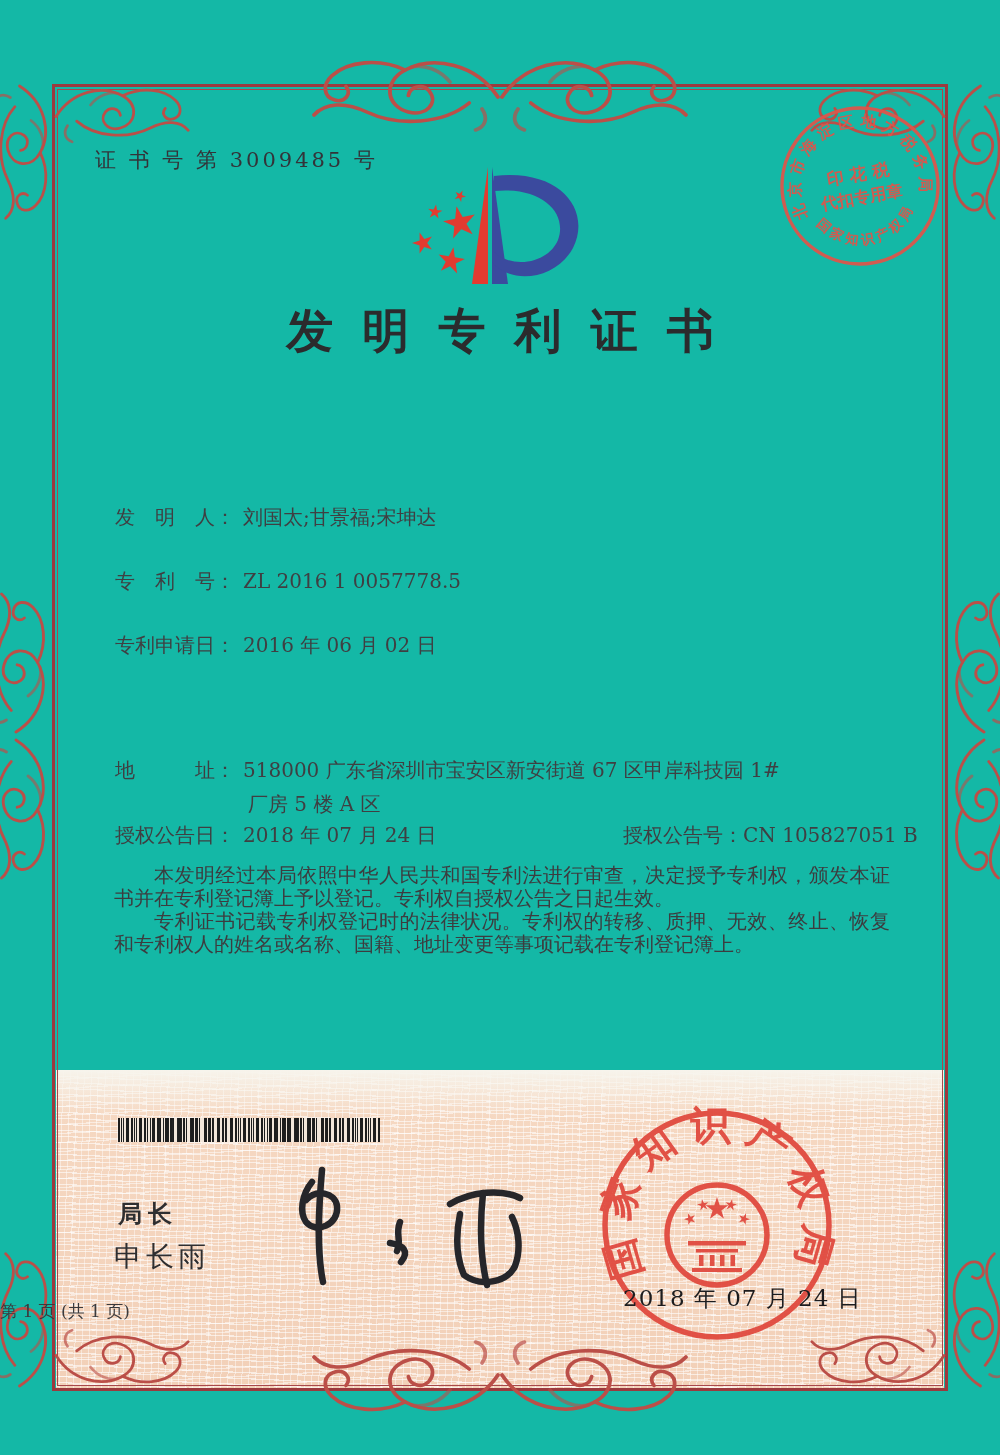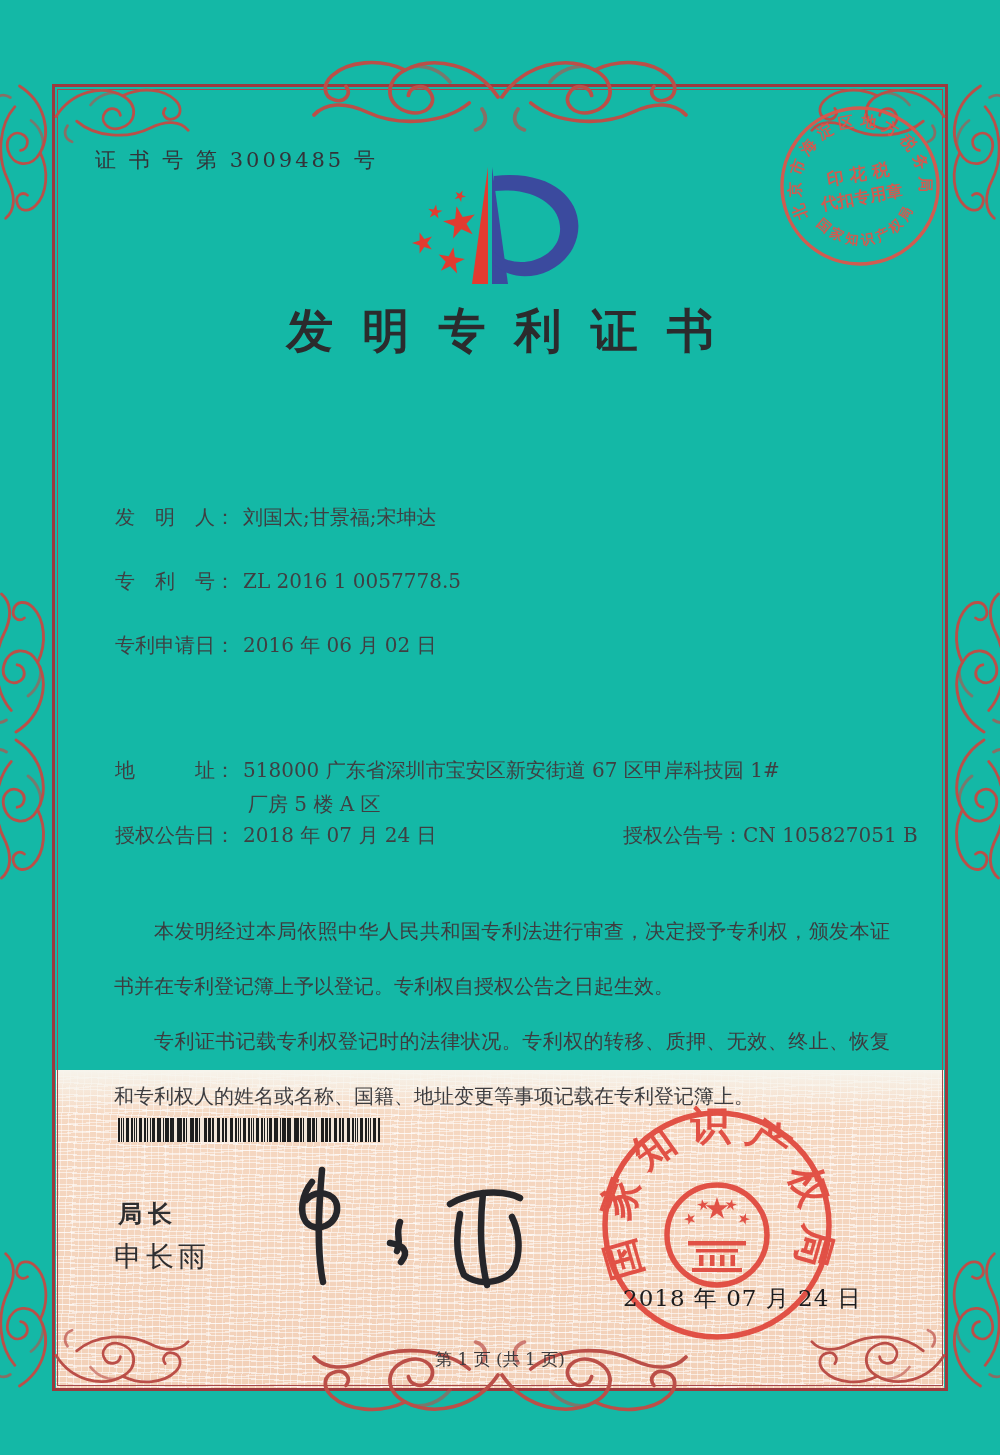--- a/index.html
+++ b/index.html
@@ -31,37 +31,37 @@
   .logo{position:absolute; left:392px; top:156px; width:220px; height:158px;}
   .title{position:absolute; left:0; top:300px; width:100%; text-align:center;
          font-size:47px; font-weight:600; letter-spacing:.62em; text-indent:.62em; color:#2b2b2d;}
 
   .row{position:absolute; left:115px; width:780px; font-size:20px; white-space:nowrap;}
   .row .lbl{display:inline-block; min-width:128px;}
   .addr-l2{position:absolute; left:248px; font-size:20px;}
   .grant-no{position:absolute; left:508px; top:0;}
 
   .body-text{position:absolute; left:114px; top:864px; width:776px;
-             font-size:20px; line-height:55px; text-align:justify; color:#3c3c3f;margin-top:40px;}
+             font-size:20px; line-height:23px; text-align:justify; color:#3c3c3f;}
   .body-text p{margin:0; text-indent:2em;}
 
   .barcode{position:absolute; left:118px; top:1118px; width:262px; height:24px; z-index:5;
     background:
       repeating-linear-gradient(90deg,#1d1d1d 0 2px,transparent 2px 3px,#1d1d1d 3px 4px,transparent 4px 8px,#1d1d1d 8px 11px,transparent 11px 13px),
       repeating-linear-gradient(90deg,#222 0 1px,transparent 1px 5px,#222 5px 6px,transparent 6px 9px);
     background-color:#f2e6da;
   }
   .signer-title{position:absolute; left:118px; top:1198px; font-size:24px; letter-spacing:6px;
     font-family:"DejaVu Sans","Liberation Sans",sans-serif; font-weight:600; color:#2e2e30;}
   .signer-name{position:absolute; left:114px; top:1238px; font-size:28px; letter-spacing:4px;
     font-family:"DejaVu Sans","Liberation Sans",sans-serif; font-weight:400; color:#2e2e30;}
   .signature{position:absolute; left:282px; top:1162px; width:256px; height:130px; z-index:5;}
   .seal{position:absolute; left:594px; top:1102px; width:246px; height:246px; z-index:5; opacity:.93;}
   .seal-date{position:absolute; left:623px; top:1283px; font-size:23px; letter-spacing:1px; color:#1c1c1e; z-index:6;}
-  .footer{position:absolute; left:0; top:1348px; width:100%; text-align:center; font-size:17px; color:#3a3a3d; z-index:5;}
+  .footer{position:absolute; left:0; top:1300px; width:100%; font-size:17px; color:#3a3a3d; z-index:5;}
 </style>
 </head>
 <body>
 
 <div class="page">
 
   <div class="layer guilloche"></div>
   <div class="layer frame">
     <div class="frame-inner"></div>
   </div>

